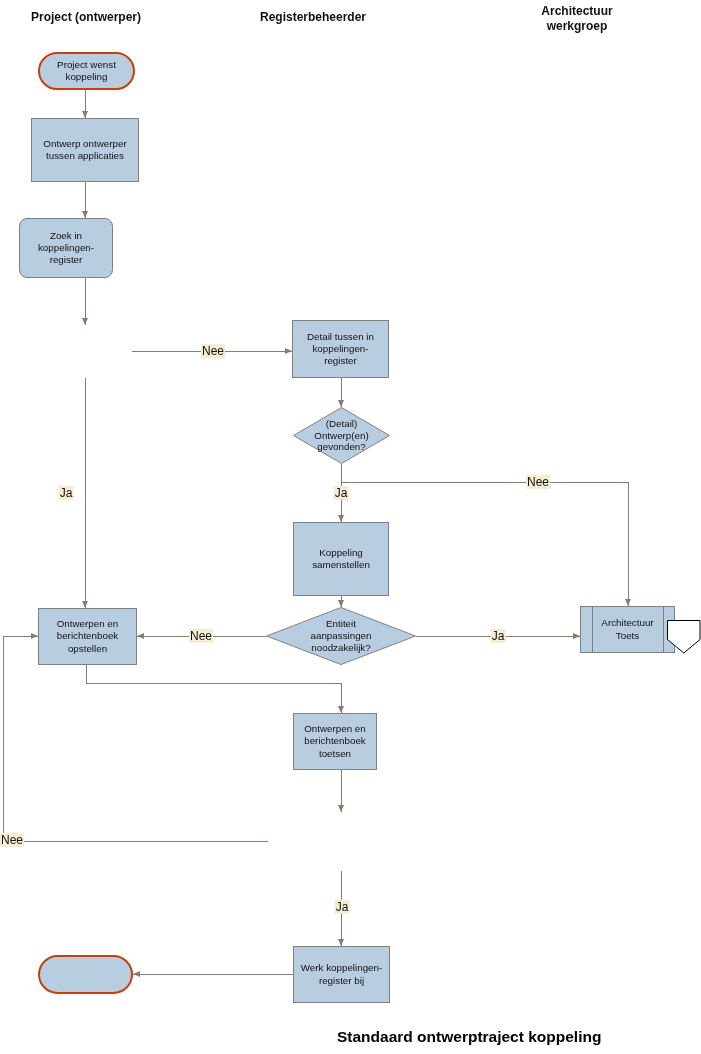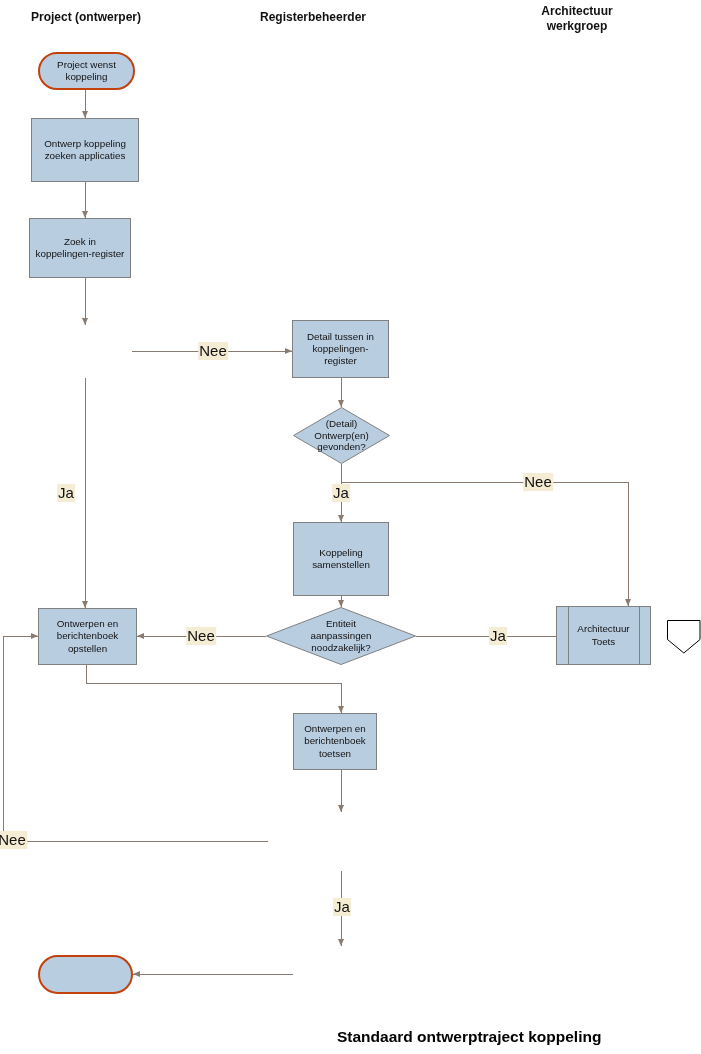--- a/index.html
+++ b/index.html
@@ -22,21 +22,21 @@
   .dia{position:absolute;}
   .dia svg{position:absolute;left:0;top:0;display:block;}
   .dia .dtxt{position:absolute;left:0;top:0;right:0;bottom:0;display:flex;align-items:center;justify-content:center;
              text-align:center;font-size:9.8px;line-height:1.22;color:#111;}
   .line{position:absolute;background:var(--line);}
   .arr{position:absolute;width:0;height:0;}
   .arr.d{border-left:3.5px solid transparent;border-right:3.5px solid transparent;border-top:7px solid var(--line);}
   .arr.r{border-top:3.5px solid transparent;border-bottom:3.5px solid transparent;border-left:7px solid var(--line);}
   .arr.l{border-top:3.5px solid transparent;border-bottom:3.5px solid transparent;border-right:7px solid var(--line);}
   .lbl{position:absolute;transform:translate(-50%,-50%);background:var(--lblbg);color:#111;
-       font-size:15px;padding:0 1px;line-height:1.2;white-space:nowrap;}
+       font-size:12px;padding:0 1px;line-height:1.2;white-space:nowrap;}
   .title{position:absolute;font-size:15.5px;font-weight:bold;color:#000;white-space:nowrap;}
   .offpage{position:absolute;}
 </style>
 </head>
 <body>
 
 <div class="canvas">
 
   <div class="lane-header" style="left:16px;top:10px;width:140px;">Project (ontwerper)</div>
   <div class="lane-header" style="left:243px;top:10px;width:140px;">Registerbeheerder</div>
@@ -84,22 +84,22 @@
   <div class="lbl" style="left:213px;top:351px;">Nee</div>
   <div class="lbl" style="left:66px;top:493px;">Ja</div>
   <div class="lbl" style="left:341px;top:493px;">Ja</div>
   <div class="lbl" style="left:538px;top:482px;">Nee</div>
   <div class="lbl" style="left:201px;top:636px;">Nee</div>
   <div class="lbl" style="left:498px;top:636px;">Ja</div>
   <div class="lbl" style="left:12px;top:840px;">Nee</div>
   <div class="lbl" style="left:342px;top:907px;">Ja</div>
 
   <div class="node term" style="left:38px;top:52px;width:97px;height:38px;">Project wenst koppeling</div>
-  <div class="node proc" style="left:31px;top:118px;width:108px;height:64px;">Ontwerp koppeling zoeken applicaties</div>
-  <div class="node proc" style="left:29px;top:218px;width:102px;height:60px;">Zoek in koppelingen-register</div>
+  <div class="node proc" style="left:31px;top:118px;width:108px;height:64px;">Ontwerp ontwerper tussen applicaties</div>
+  <div class="node proc" style="left:19px;top:218px;width:94px;height:60px;border-radius:8px;">Zoek in koppelingen-register</div>
 
 
   <div class="node proc" style="left:38px;top:608px;width:99px;height:57px;">Ontwerpen en berichtenboek opstellen</div>
   <div class="node term" style="left:38px;top:955px;width:95px;height:39px;"></div>
 
   <div class="node proc" style="left:292px;top:320px;width:97px;height:58px;">Detail tussen in koppelingen-register</div>
 
   <div class="dia" style="left:293px;top:407px;width:97px;height:57px;">
     <svg width="97" height="57">
       <polygon points="48.5,0.5 96.5,28.5 48.5,56.5 0.5,28.5" fill="#b9cde1" stroke="#808080" stroke-width="1"></polygon>
@@ -116,22 +116,23 @@
       <polygon points="75,0.5 149.5,29 75,57.5 0.5,29" fill="#b9cde1" stroke="#808080" stroke-width="1"></polygon>
     </svg>
     <div class="dtxt">
         <span style="width:90px;">Entiteit aanpassingen noodzakelijk?</span>
       </div>
   </div>
 
   <div class="node proc" style="left:293px;top:713px;width:84px;height:57px;">Ontwerpen en berichtenboek toetsen</div>
 
 
+  <div class="node proc" style="left:293px;top:946px;width:97px;height:57px;">Werk koppelingen-register bij</div>
 
-  <div class="node pre" style="left:556px;top:606px;width:95px;height:59px;">
+  <div class="node pre" style="left:580px;top:606px;width:95px;height:47px;">
     <div class="bar l"></div>
     <div class="bar r"></div>
     <span style="width:68px;">Architectuur Toets</span>
   </div>
 
   <svg class="offpage" style="left:667px;top:620px;" width="34" height="34">
     <polygon points="0.5,0.5 33,0.5 33,19.5 16.8,33 0.5,19.5" fill="#ffffff" stroke="#000000" stroke-width="1"></polygon>
   </svg>
 
   <div class="title" style="left:337px;top:1028px;">Standaard ontwerptraject koppeling</div>

